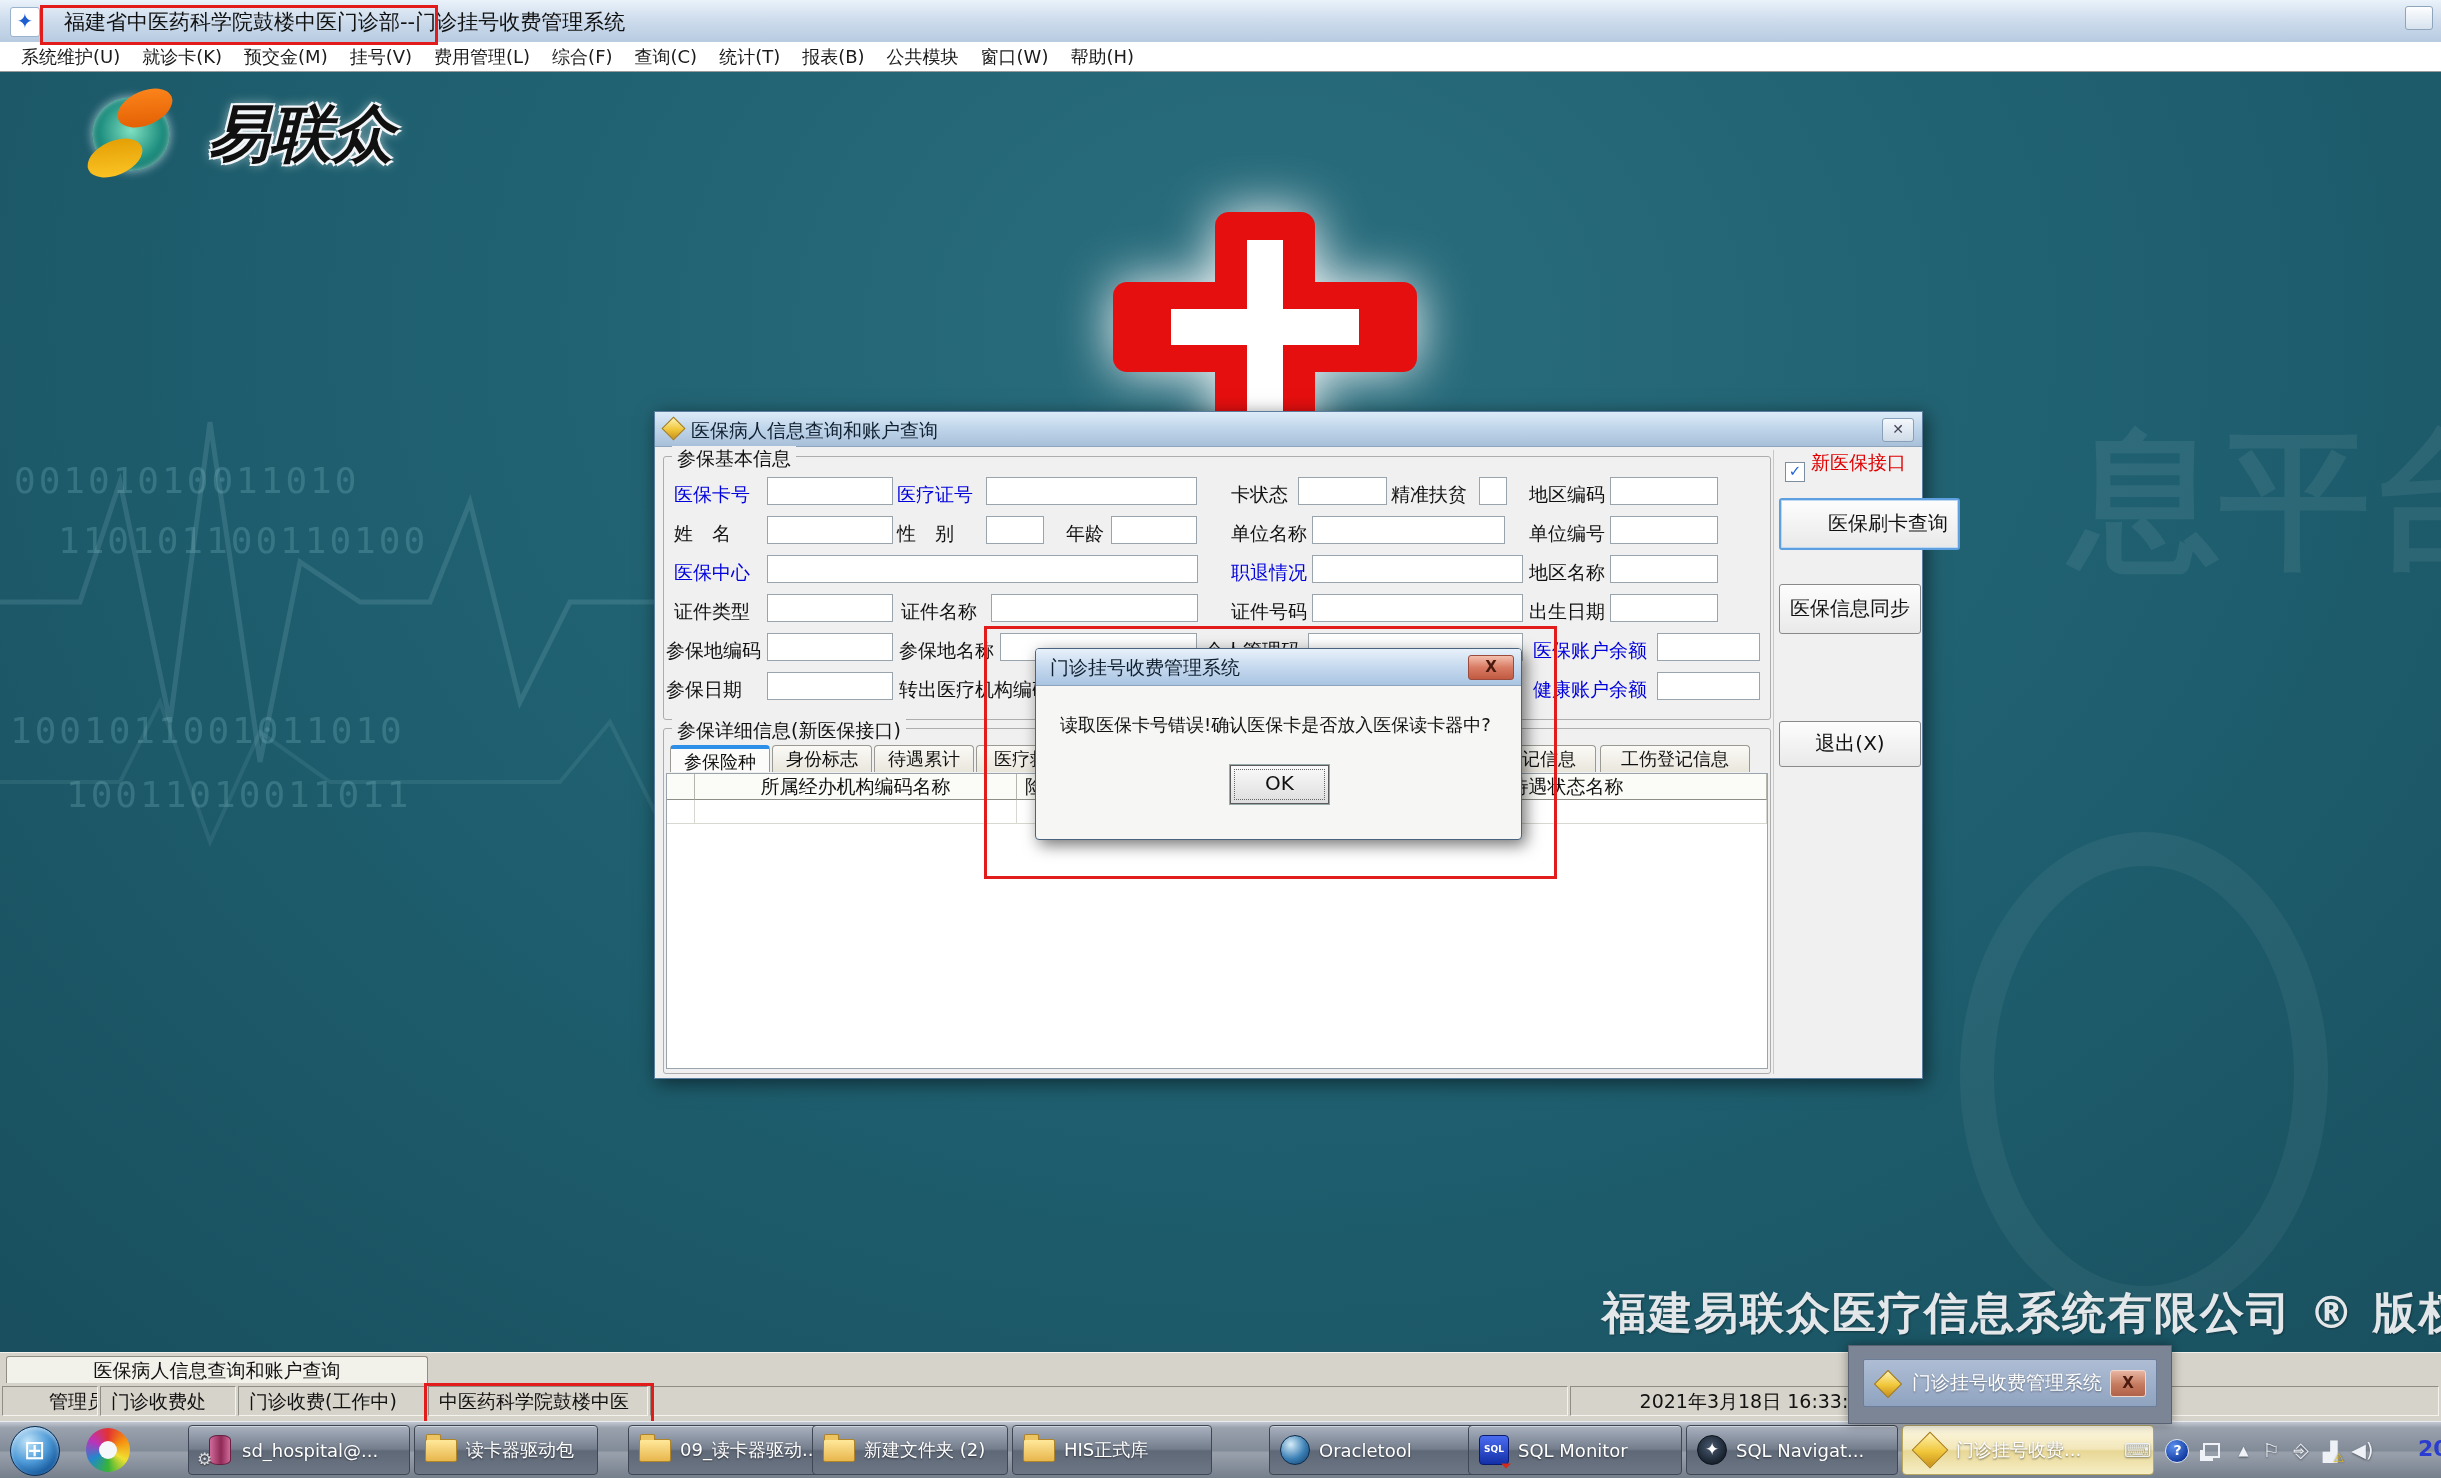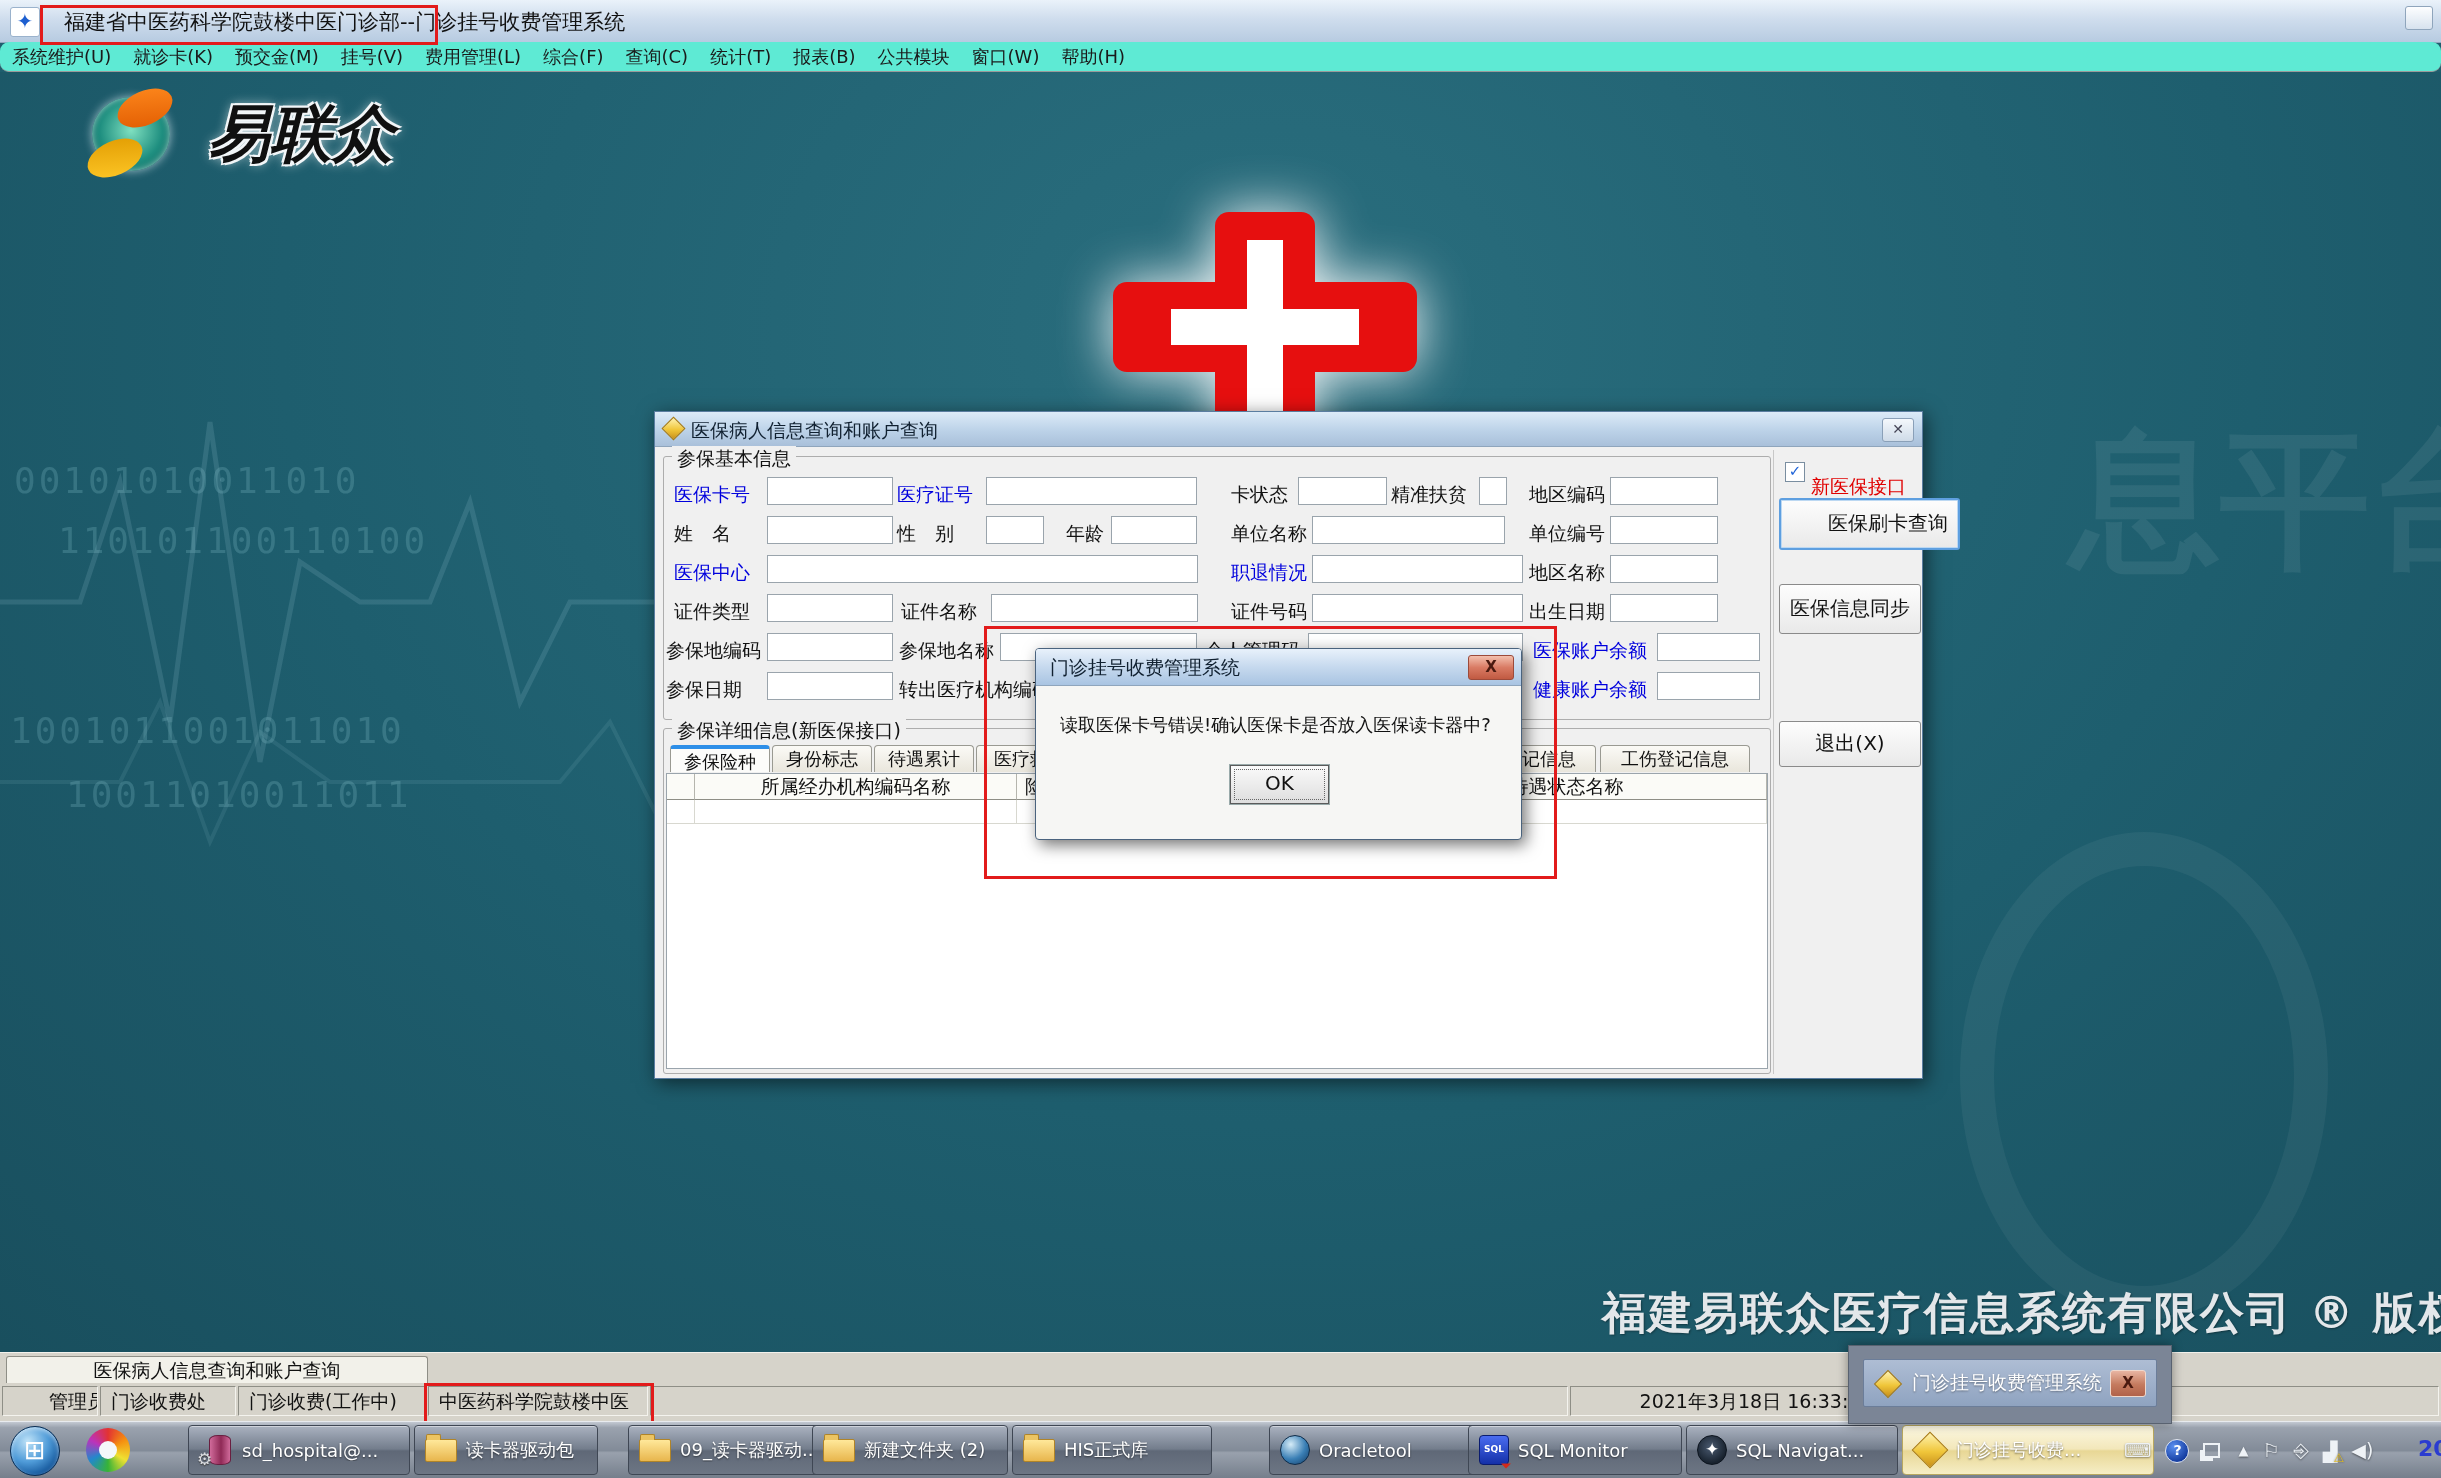--- a/index.html
+++ b/index.html
@@ -7,22 +7,22 @@
     font-family:"DejaVu Sans",sans-serif;background:#1e5e6e;}
   
   .titlebar{position:absolute;left:0;top:0;width:2441px;height:42px;
     background:linear-gradient(180deg,#eaf2fa 0%,#cfdded 45%,#b7cbe1 100%);
     border-bottom:1px solid #8fa5bc;}
   .app-icon{position:absolute;left:10px;top:7px;width:28px;height:28px;background:#fff;
     border:1px solid #9ab2cc;border-radius:3px;color:#1d5fd0;font-size:20px;line-height:27px;text-align:center;}
   .title-text{position:absolute;left:64px;top:8px;font-size:21px;color:#111;white-space:nowrap;}
   .win-btn{position:absolute;right:8px;top:6px;width:26px;height:22px;
     background:linear-gradient(#fdfeff,#d7e2ee);border:1px solid #8fa5bc;border-radius:3px;}
-  .menubar{position:absolute;left:0;top:42px;width:2441px;height:30px;background:#5eead4;
-    border-bottom:1px solid #9a9a9a;display:flex;align-items:center;padding-left:1px;box-sizing:border-box;border-radius:9px;}
+  .menubar{position:absolute;left:0;top:42px;width:2441px;height:30px;background:#ffffff;
+    border-bottom:1px solid #9a9a9a;display:flex;align-items:center;padding-left:10px;box-sizing:border-box;}
   .menu-item{font-size:18px;color:#1a1a1a;padding:3px 11px;white-space:nowrap;}
   
   .red-box{position:absolute;border:3px solid #e21b1b;pointer-events:none;z-index:60;}
   
   .mdi{position:absolute;left:0;top:72px;width:2441px;height:1280px;
     background:radial-gradient(ellipse at 52% 20%, #2a6e7e 0%, #1e5e6e 55%, #194f5e 100%);overflow:hidden;}
   .wm-digits{position:absolute;color:rgba(150,210,220,0.22);font-family:"DejaVu Sans Mono",monospace;
     font-size:36px;letter-spacing:3px;white-space:nowrap;}
   .wm-big{position:absolute;color:rgba(255,255,255,0.07);font-size:150px;font-weight:bold;white-space:nowrap;}
   .wm-ring{position:absolute;border:34px solid rgba(255,255,255,0.05);border-radius:50%;}
@@ -278,21 +278,21 @@
 
           <span class="flbl" style="left:2px;top:220px;">参保日期</span>
           <input class="fin" style="left: 103px; top: 215px; width: 126px;" readonly="">
           <span class="flbl" style="left:235px;top:220px;">转出医疗机构编码</span>
           <input class="fin" style="left: 400px; top: 215px; width: 230px;" readonly="">
           <span class="flbl blue" style="left:869px;top:220px;">健康账户余额</span>
           <input class="fin" style="left: 993px; top: 215px; width: 103px;" readonly="">
         </div>
 
         <div class="chk" style="left:1130px;top:16px;">✓</div>
-        <span class="chk-label" style="left:1156px;top:28px;">新医保接口</span>
+        <span class="chk-label" style="left:1156px;top:4px;">新医保接口</span>
         <div class="side-btn focused" style="left:1124px;top:52px;height:48px;line-height:46px;padding-left:37px;">医保刷卡查询</div>
         <div class="side-btn" style="left:1124px;top:138px;height:48px;line-height:46px;">医保信息同步</div>
         <div class="side-btn" style="left:1124px;top:275px;height:44px;line-height:42px;">退出(X)</div>
 
         <div class="grp" style="left:8px;top:282px;width:1106px;height:344px;">
           <span class="grp-label">参保详细信息(新医保接口)</span>
           <div class="tab selected" style="left:6px;top:16px;width:100px;">参保险种</div>
           <div class="tab" style="left:108px;top:16px;width:100px;">身份标志</div>
           <div class="tab" style="left:210px;top:16px;width:100px;">待遇累计</div>
           <div class="tab" style="left:312px;top:16px;width:108px;">医疗救助</div>

